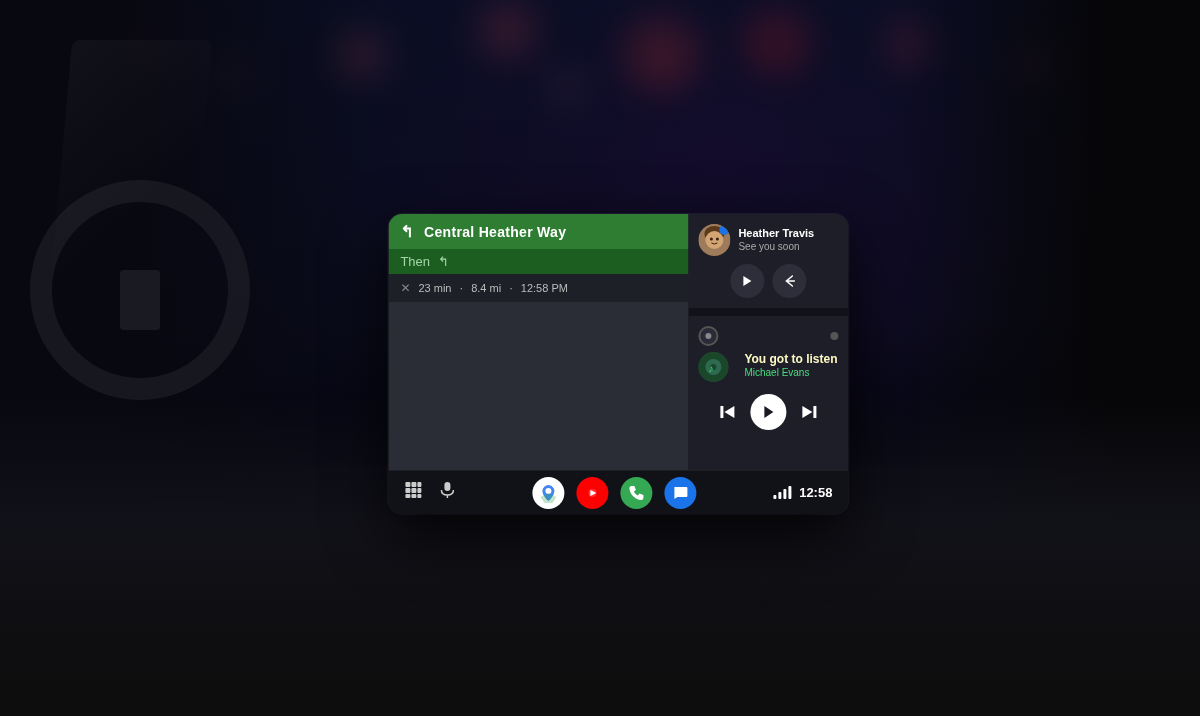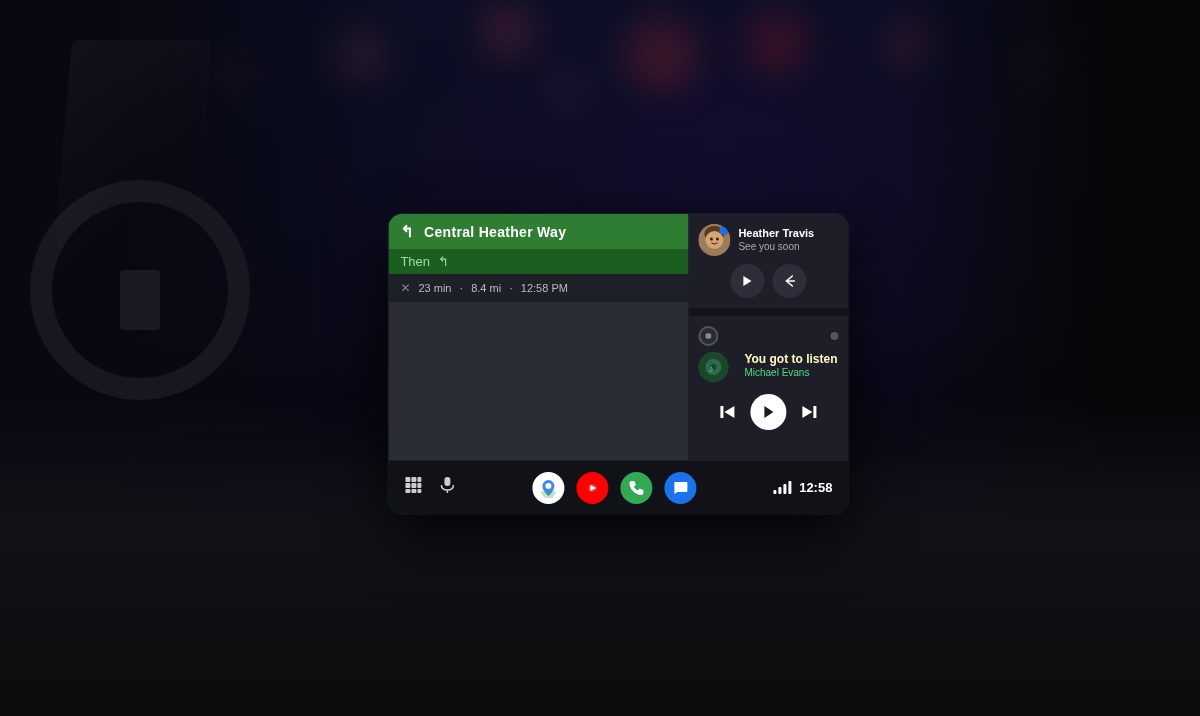--- a/index.html
+++ b/index.html
@@ -317,21 +317,21 @@
     }
 
     
     .taskbar {
       background: #111118;
       display: flex;
       align-items: center;
       justify-content: space-between;
       padding: 6px 16px;
       border-top: 1px solid rgba(255,255,255,0.06);
-      height: 54px;
+      height: 44px;
     }
 
     .taskbar-left {
       display: flex;
       align-items: center;
       gap: 16px;
     }
 
     .taskbar-center {
       display: flex;

